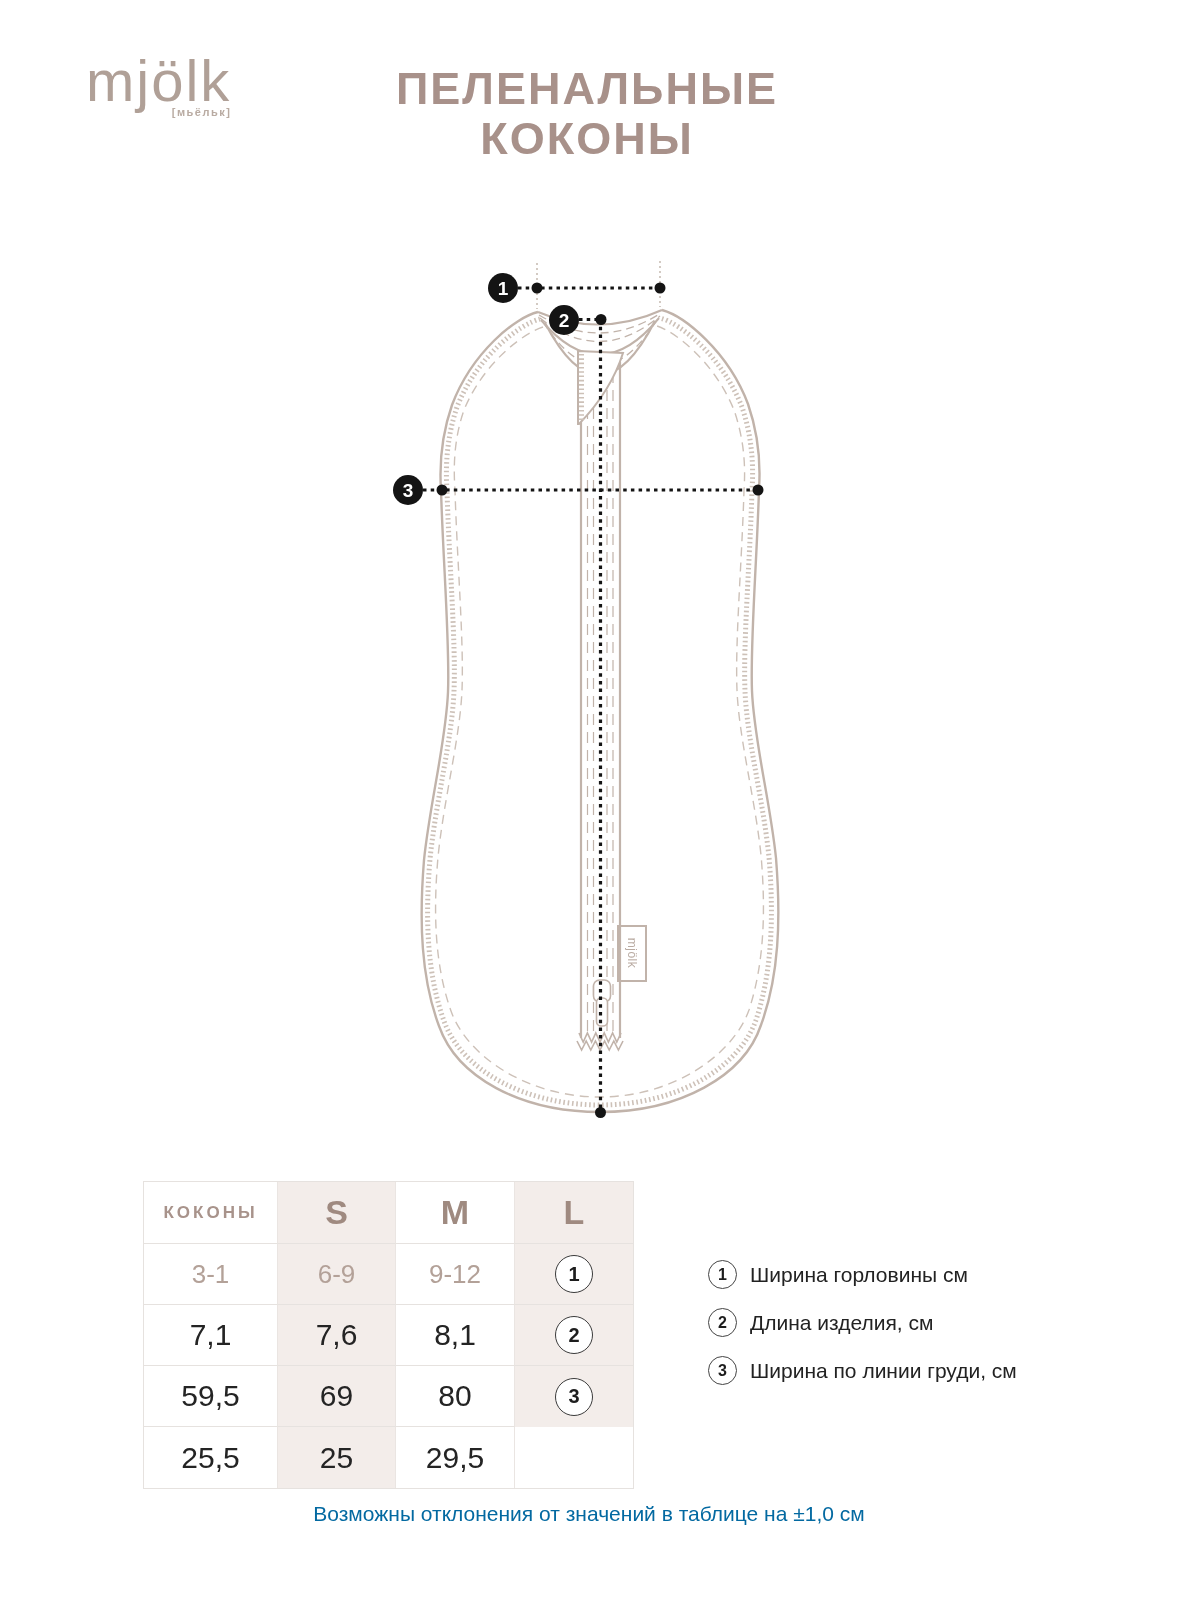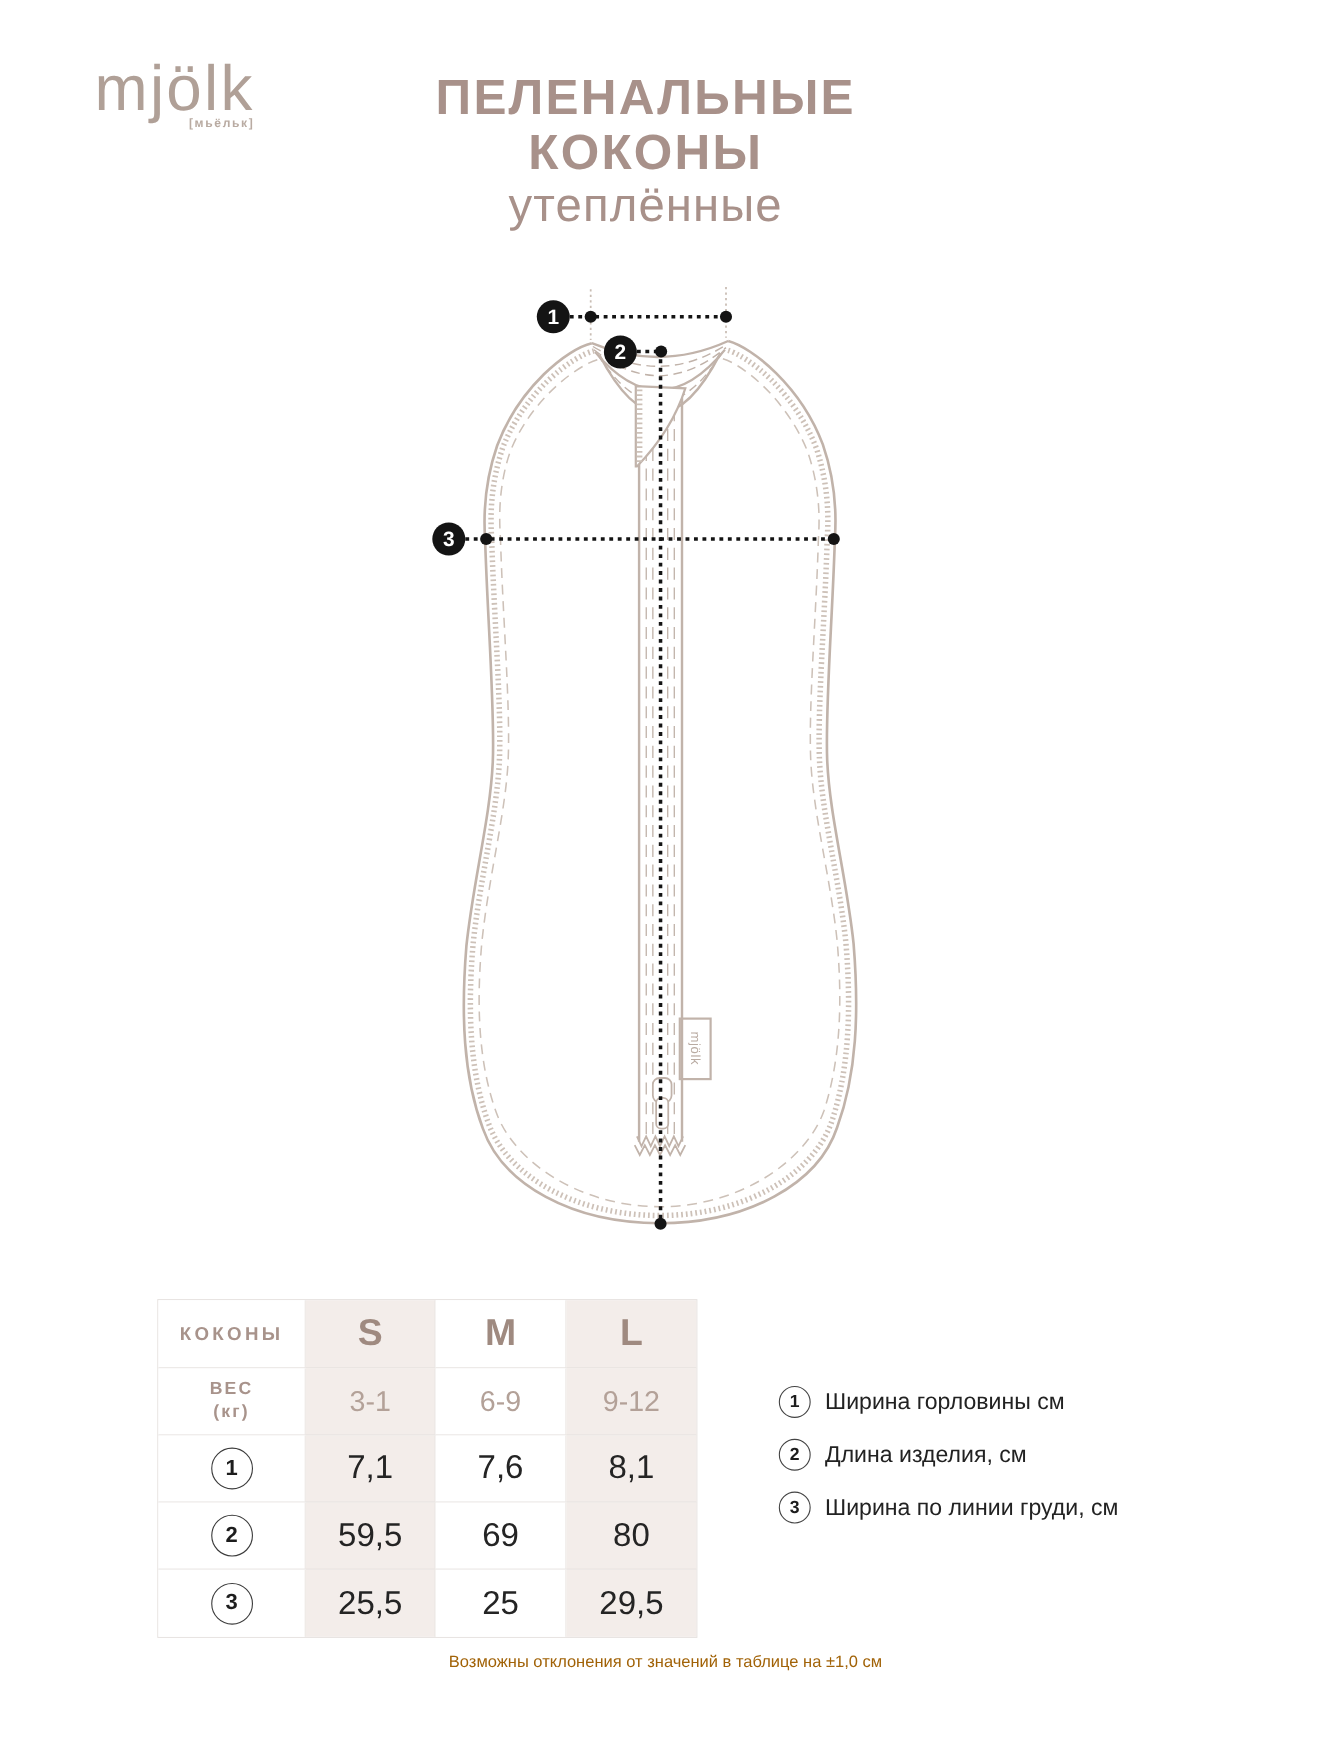--- a/index.html
+++ b/index.html
@@ -38,34 +38,33 @@
             font-size:20px;font-weight:700;color:#1d1d1d;background:#fff;}
   
   .legend{position:absolute;left:708px;top:1260px;list-style:none;margin:0;padding:0;}
   .legend li{display:flex;align-items:center;margin-bottom:19px;}
   .legend .circ-sm{width:27px;height:27px;border:1.4px solid #444;border-radius:50%;flex:0 0 27px;
             display:flex;align-items:center;justify-content:center;
             font-size:16px;font-weight:700;color:#1d1d1d;background:#fff;margin-right:13px;}
   .legend .ltext{font-size:21px;color:#222222;}
   
   .footnote{position:absolute;left:0;top:1502px;width:1178px;text-align:center;
-            font-size:15px;color:#a16207;margin-left:16px;}
+            font-size:21px;color:#0369a1;}
 </style>
 </head>
 <body>
 
 <div class="logo">
   <div class="logo-word">mjölk</div>
   <div class="logo-sub">[мьёльк]</div>
 </div>
 
 <div class="title">
   <div class="t1">ПЕЛЕНАЛЬНЫЕ</div>
   <div class="t1">КОКОНЫ</div>
-  <div class="t2">утеплённые</div>
 </div>
 
 <svg class="diagram" viewBox="380 250 440 880" xmlns="http://www.w3.org/2000/svg">
 
   <path d="M 538 312 C 516 317 472 352 452 405 C 443 431 439 460 441 490
            C 443 560 450 645 448 692 C 446 742 430 802 424 860
            C 419 922 421 978 439 1026 C 457 1077 520 1112 600 1112
            C 680 1112 744 1076 761 1025 C 779 976 781 920 776 858
            C 770 800 754 741 752 691 C 750 644 757 559 759 489
            C 761 459 757 430 748 404 C 728 351 684 316 662 310" fill="#ffffff" stroke="#c1b3aa" stroke-width="2.4"></path>
@@ -161,24 +160,20 @@
   <div class="cell">
       <span class="size-h">S</span>
     </div>
   <div class="cell">
       <span class="size-h">M</span>
     </div>
   <div class="cell">
       <span class="size-h">L</span>
     </div>
 
-  <div class="cell">
-    <span class="lbl2">ВЕС</span>
-    <span class="lbl2">(кг)</span>
-  </div>
   <div class="cell">
       <span class="muted-val">3-1</span>
     </div>
   <div class="cell">
       <span class="muted-val">6-9</span>
     </div>
   <div class="cell">
       <span class="muted-val">9-12</span>
     </div>
 

